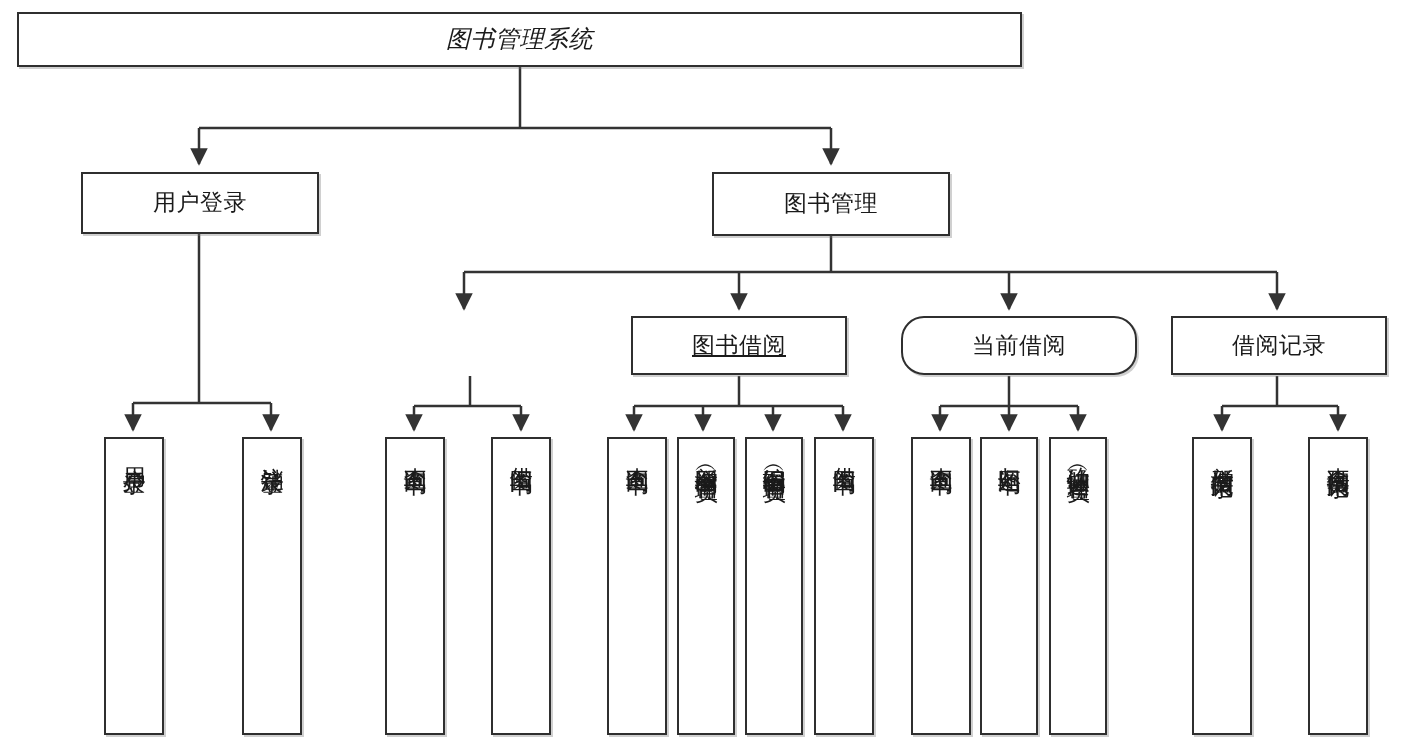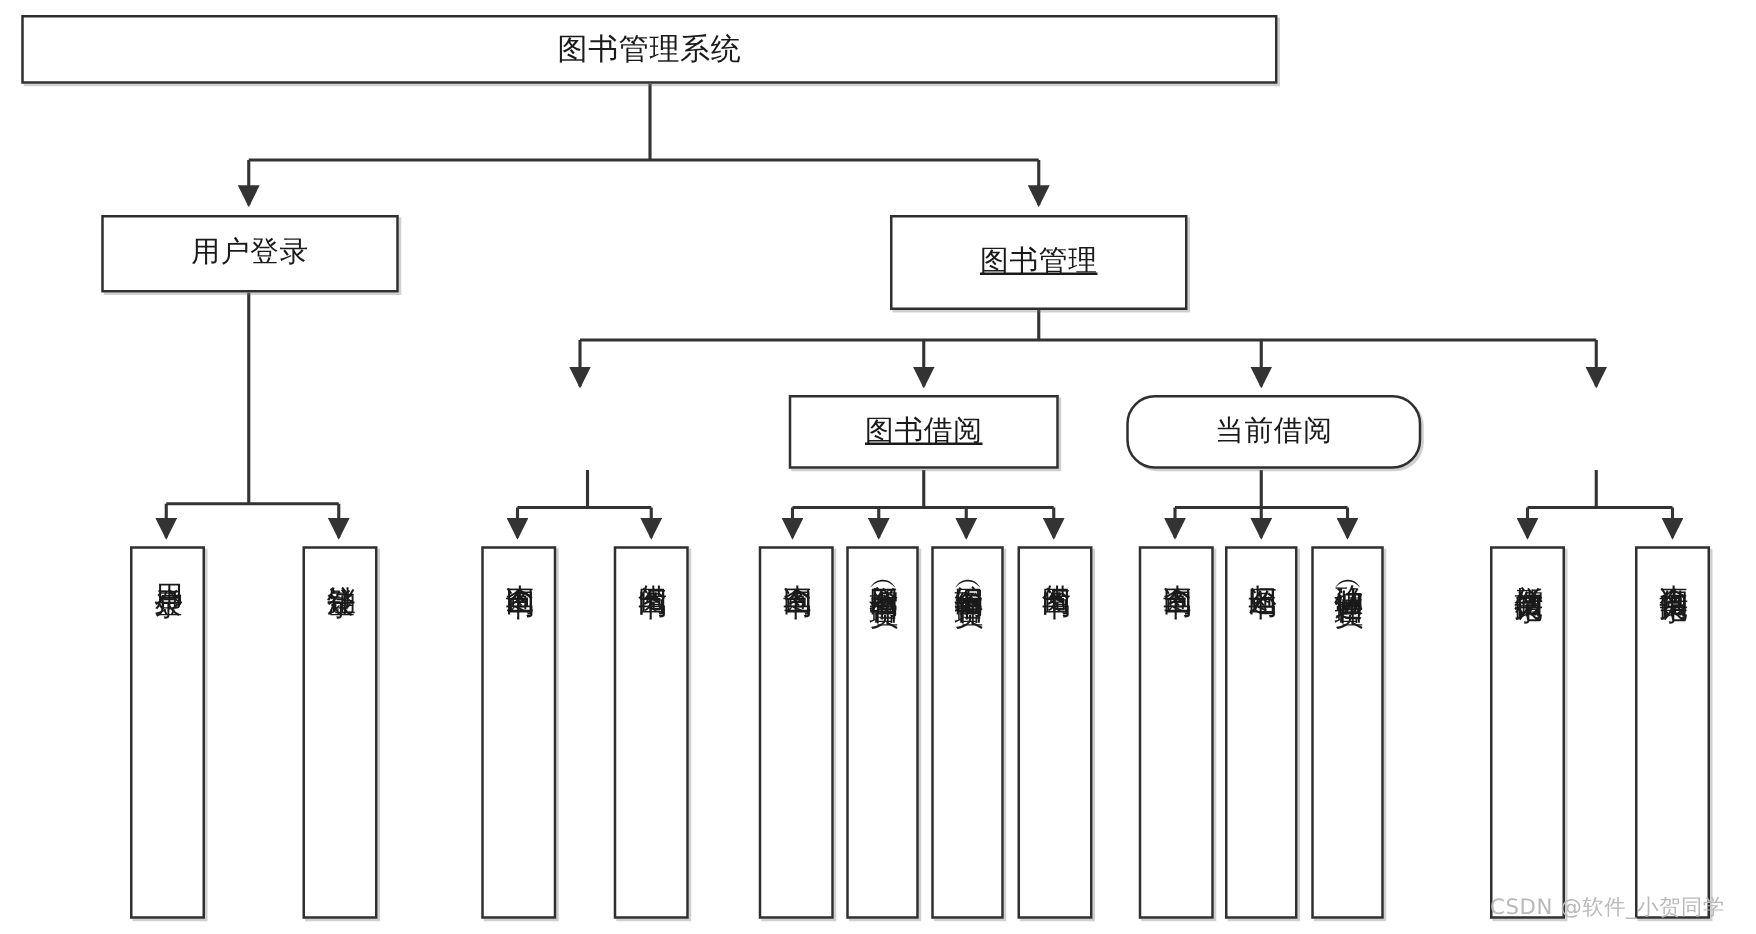--- a/index.html
+++ b/index.html
@@ -40,20 +40,21 @@
     text-align: center;
     line-height: 1.18;
     letter-spacing: 0.5px;
   }
   .node.horiz .label {
     font-size: 23px;
     white-space: nowrap;
   }
   .node.root .label {
     font-size: 24px;
+    font-style: italic;
   }
   .node.vert {
     align-items: flex-start;
     padding-top: 10px;
   }
   .node.vert .label {
     writing-mode: vertical-rl;
     text-orientation: upright;
     font-size: 23px;
     line-height: 1.1;
@@ -127,33 +128,36 @@
   </svg>
 
   <div class="node root horiz" style="left:17px; top:12px; width:1005px; height:55px;">
     <span class="label">图书管理系统</span>
   </div>
 
   <div class="node horiz" style="left:81px; top:172px; width:238px; height:62px;">
     <span class="label">用户登录</span>
   </div>
 
-  <div class="node horiz" style="left:712px; top:172px; width:238px; height:76px;text-decoration:underline;">
+  <div class="node horiz" style="left:712px; top:172px; width:238px; height:64px;">
     <span class="label">图书管理</span>
   </div>
 
 
   <div class="node horiz" style="left:631px; top:316px; width:216px; height:59px;text-decoration:underline;">
     <span class="label">图书借阅</span>
   </div>
 
   <div class="node horiz" style="left:901px; top:316px; width:236px; height:59px;border-radius:23px;">
     <span class="label">当前借阅</span>
   </div>
 
+  <div class="node horiz" style="left:1171px; top:316px; width:216px; height:59px;">
+    <span class="label">借阅记录</span>
+  </div>
 
   <div class="node vert" style="left:104px; top:437px; width:60px; height:298px;">
     <span class="label">用户登录</span>
   </div>
 
   <div class="node vert" style="left:242px; top:437px; width:60px; height:298px;">
     <span class="label">注销登录</span>
   </div>
 
   <div class="node vert" style="left:385px; top:437px; width:60px; height:298px;">
@@ -193,15 +197,14 @@
   </div>
 
   <div class="node vert" style="left:1192px; top:437px; width:60px; height:298px;">
     <span class="label">新增借阅记录</span>
   </div>
 
   <div class="node vert" style="left:1308px; top:437px; width:60px; height:298px;">
     <span class="label">查询借阅记录</span>
   </div>
 
-  <div class="watermark">CSDN @软件_小贺同学</div>
 
 </div>
 
 </body></html>

